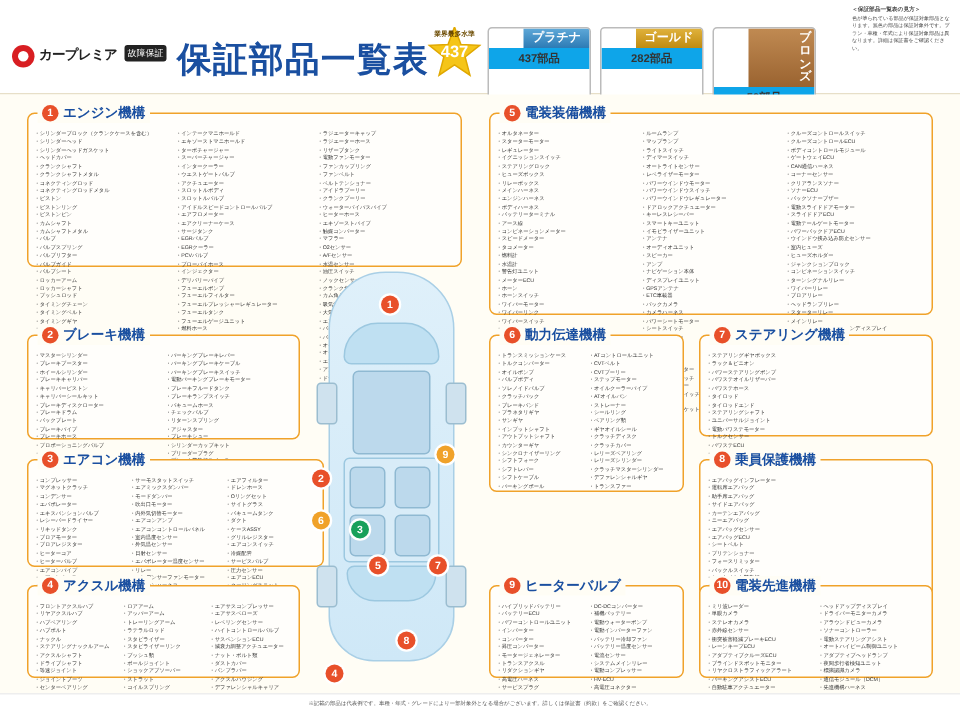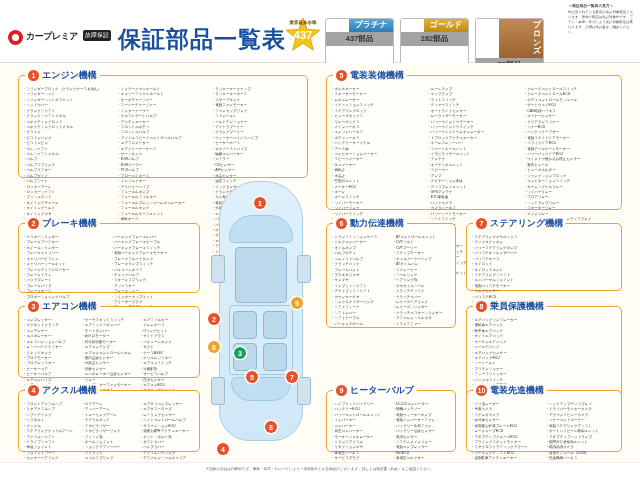--- a/index.html
+++ b/index.html
@@ -57,21 +57,21 @@
   .plans{
     position:absolute;left:325px;top:18px;display:flex;gap:6px;
   }
   .plan{
     width:67px;border-radius:3px;overflow:hidden;border:1px solid #bbb;
     background:#fff;text-align:center;
   }
   .plan .pname{
     font-size:8px;font-weight:bold;color:#fff;padding:2px 0 2px;line-height:1.1;margin-left:23px;
   }
-  .plan .pnum{font-size:7.5px;font-weight:bold;color:#333;padding:2px 0;background:#a3a3a3;}
+  .plan .pnum{font-size:7.5px;font-weight:bold;color:#333;padding:2px 0;background:#0ea5e9;}
   .p1 .pname{background:linear-gradient(#5ea8d8,#2d7bb5);}
   .p2 .pname{background:linear-gradient(#e0b23c,#c08b10);}
   .p3 .pname{background:linear-gradient(#b9bdc0,#8d9396);}
   .p4 .pname{background:linear-gradient(#c08a52,#9a6330);padding-left:32px;}
   .headnote{
     position:absolute;right:4px;top:4px;width:68px;
     font-size:3.4px;line-height:1.5;color:#444;
   }
   .headnote .hn-title{font-weight:bold;font-size:3.8px;}
   
@@ -355,21 +355,21 @@
             <div class="it">リターンスプリング</div>
             <div class="it">アジャスター</div>
             <div class="it">ブレーキシュー</div>
             <div class="it">シリンダーカップキット</div>
             <div class="it">ブリーダープラグ</div>
             <div class="it">ブレーキ警告灯スイッチ</div>
           </div>
       </div>
     </div>
 
-    <div class="panel" style="left:18px;top:243px;width:182px;height:72px;">
+    <div class="panel" style="left:18px;top:243px;width:198px;height:72px;">
       <div class="panel-title">
         <span class="num-badge">3</span>
         <span class="ptxt">エアコン機構</span>
       </div>
       <div class="cols">
         <div class="col" id="p2c0">
             <div class="it">コンプレッサー</div>
             <div class="it">マグネットクラッチ</div>
             <div class="it">コンデンサー</div>
             <div class="it">エバポレーター</div>

